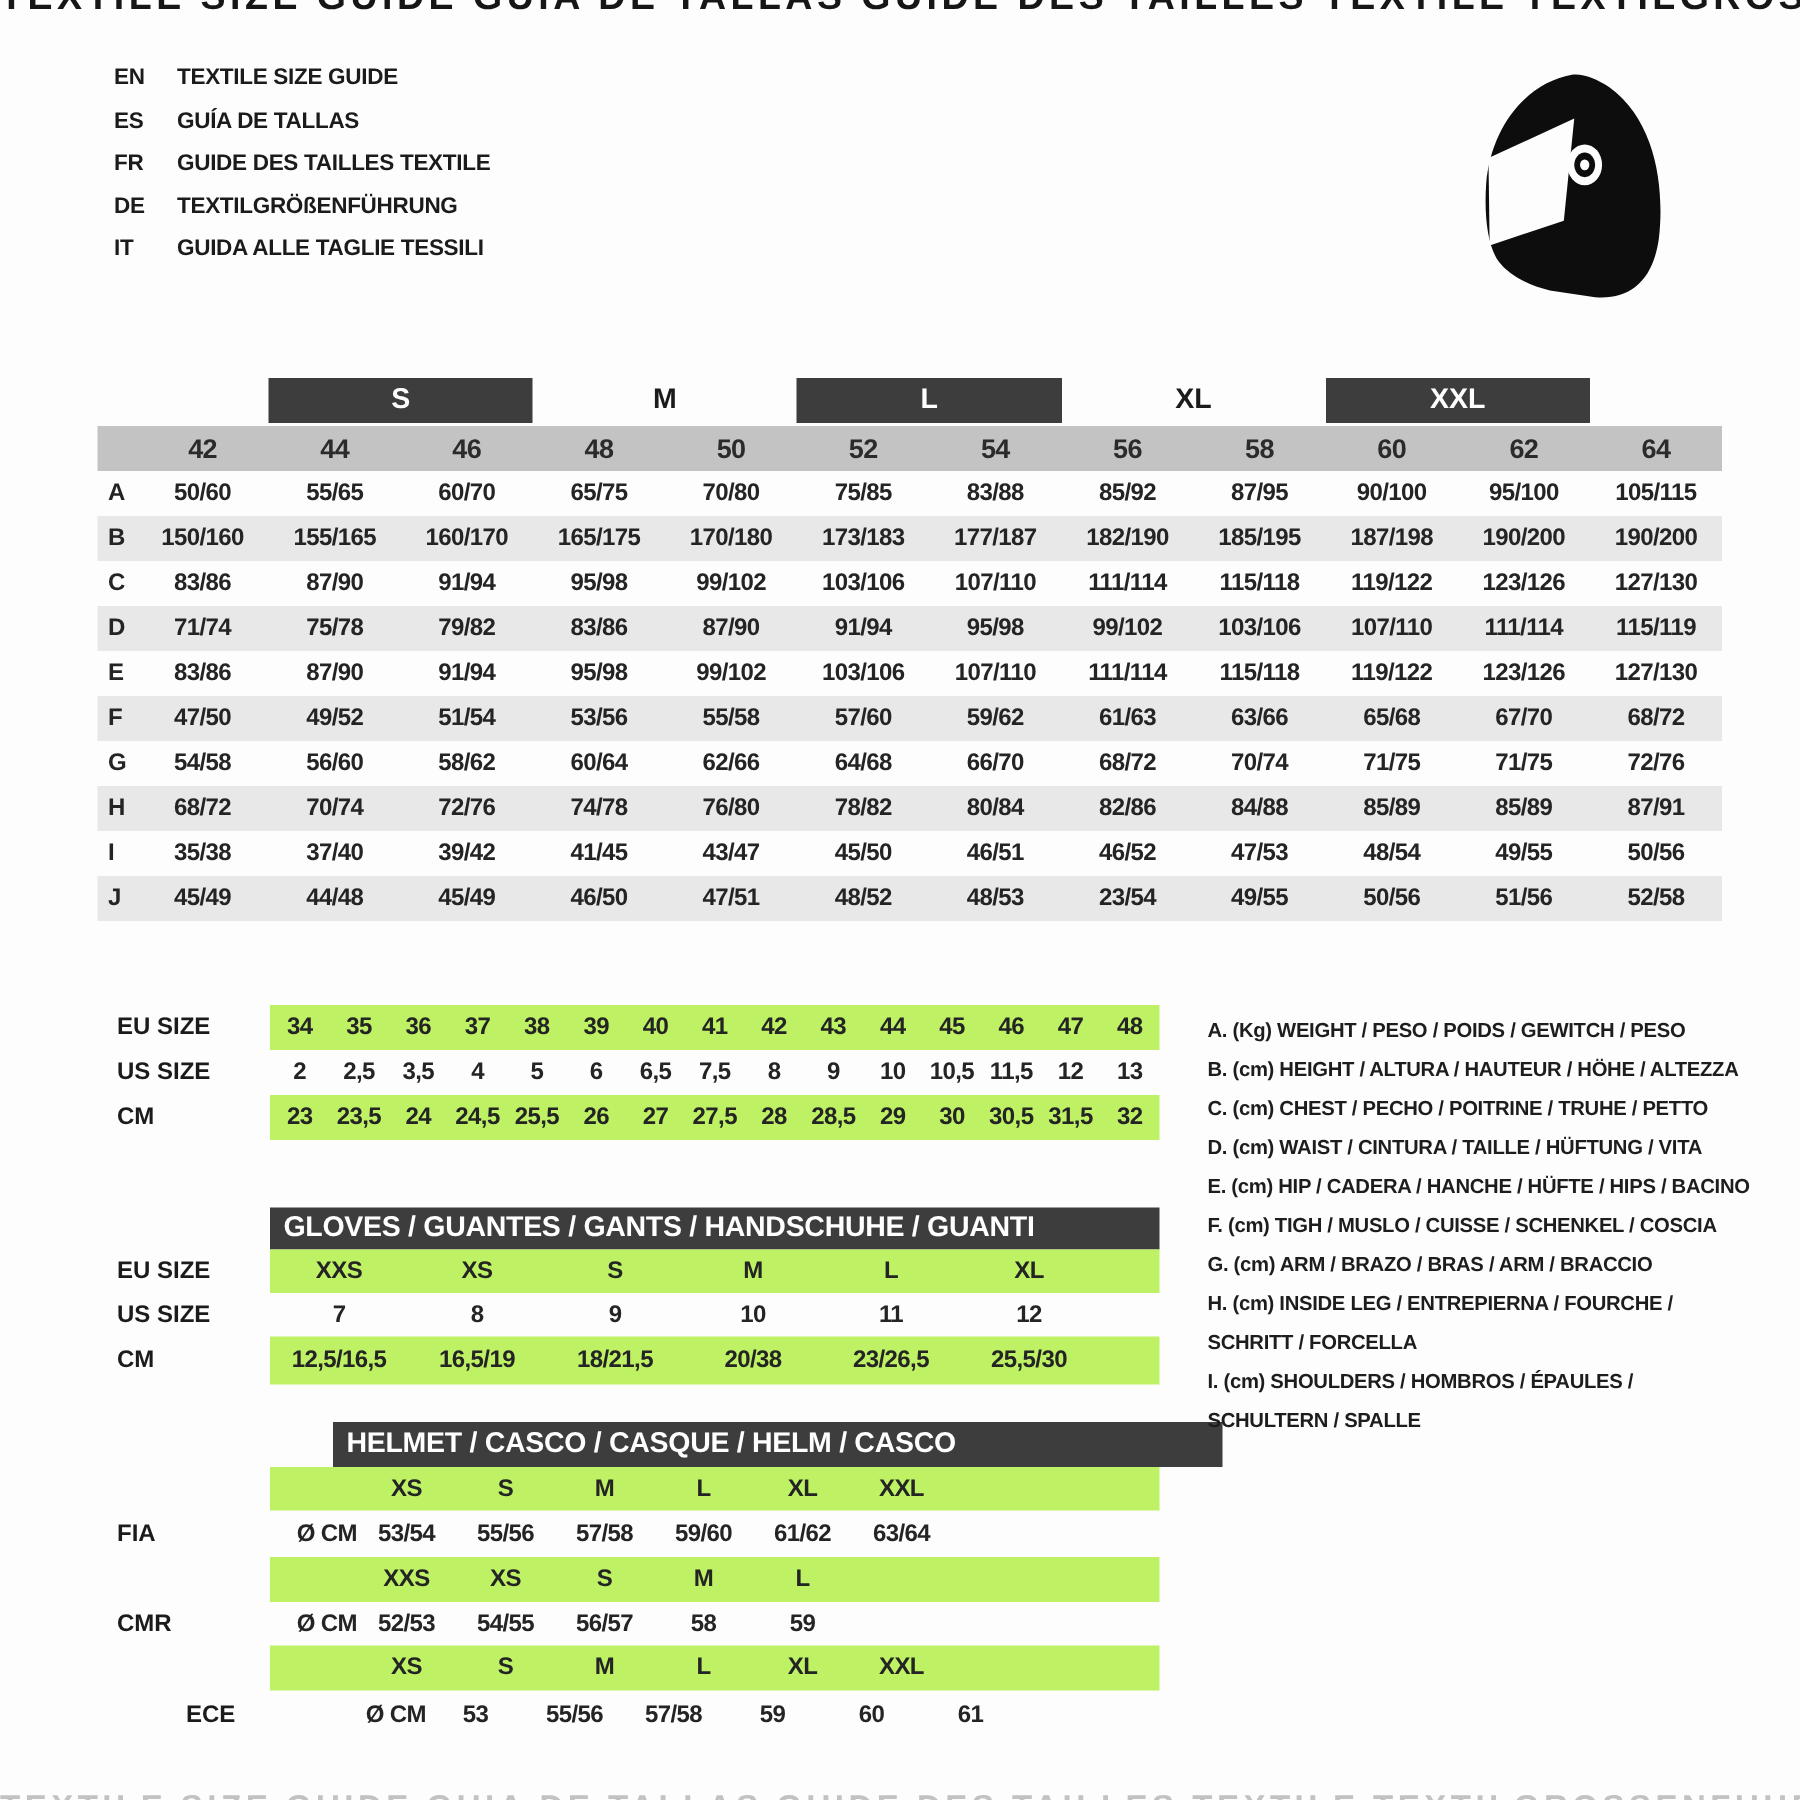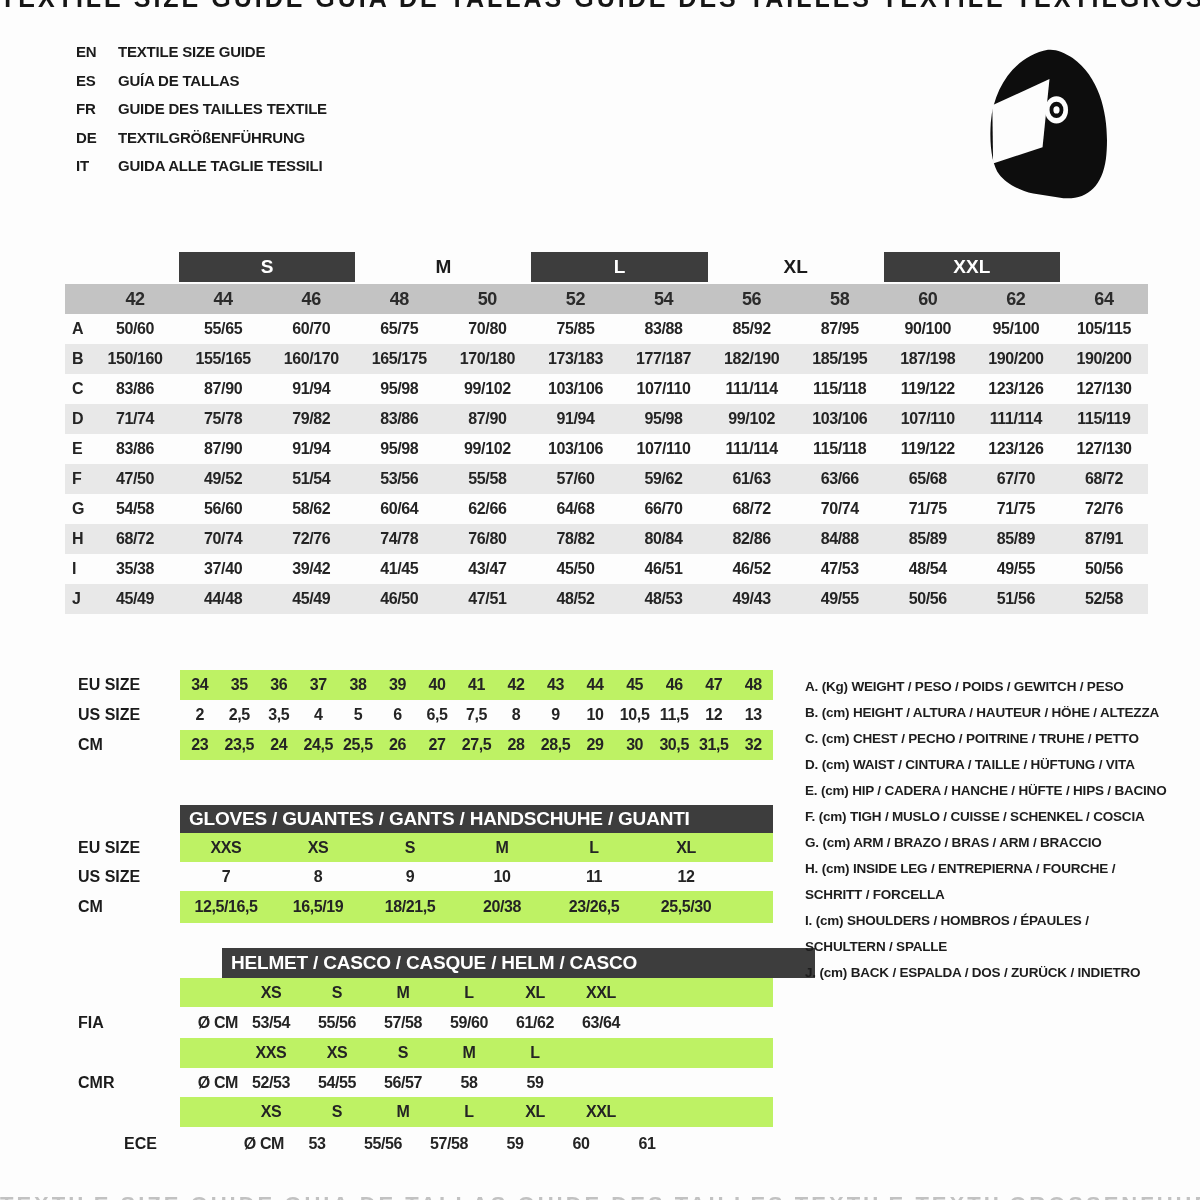--- a/index.html
+++ b/index.html
@@ -257,21 +257,21 @@
         </div>
         <div class="mrow alt">
           <div class="rlabel">J</div>
           <div class="cell">45/49</div>
           <div class="cell">44/48</div>
           <div class="cell">45/49</div>
           <div class="cell">46/50</div>
           <div class="cell">47/51</div>
           <div class="cell">48/52</div>
           <div class="cell">48/53</div>
-          <div class="cell">49/43</div>
+          <div class="cell">23/54</div>
           <div class="cell">49/55</div>
           <div class="cell">50/56</div>
           <div class="cell">51/56</div>
           <div class="cell">52/58</div>
         </div>
       </div>
   </div>
 
   <div class="section" id="shoes" style="top:670px">
       <div class="secrow" style="height: 30px;">
@@ -474,22 +474,19 @@
         <div class="legend-line">G. (cm) ARM  / BRAZO / BRAS / ARM / BRACCIO</div>
       </div>
       <div class="legend-item">
         <div class="legend-line">H. (cm) INSIDE LEG / ENTREPIERNA / FOURCHE /</div>
         <div class="legend-line">SCHRITT / FORCELLA</div>
       </div>
       <div class="legend-item">
         <div class="legend-line">I.  (cm) SHOULDERS / HOMBROS / ÉPAULES /</div>
         <div class="legend-line">SCHULTERN / SPALLE</div>
       </div>
-      <div class="legend-item">
-        <div class="legend-line">J. (cm) BACK / ESPALDA / DOS / ZURÜCK / INDIETRO</div>
-      </div>
     </div>
 
   <div class="edge" id="edge-bottom">
     <span>TEXTILE SIZE GUIDE GUIA DE TALLAS GUIDE DES TAILLES TEXTILE TEXTILGROSSENFUHRUNG GUIDA ALLE TAGLIE TESSILI TEXTILE SIZE GUIDE</span>
   </div>
 
 </div>
 
 </body></html>

